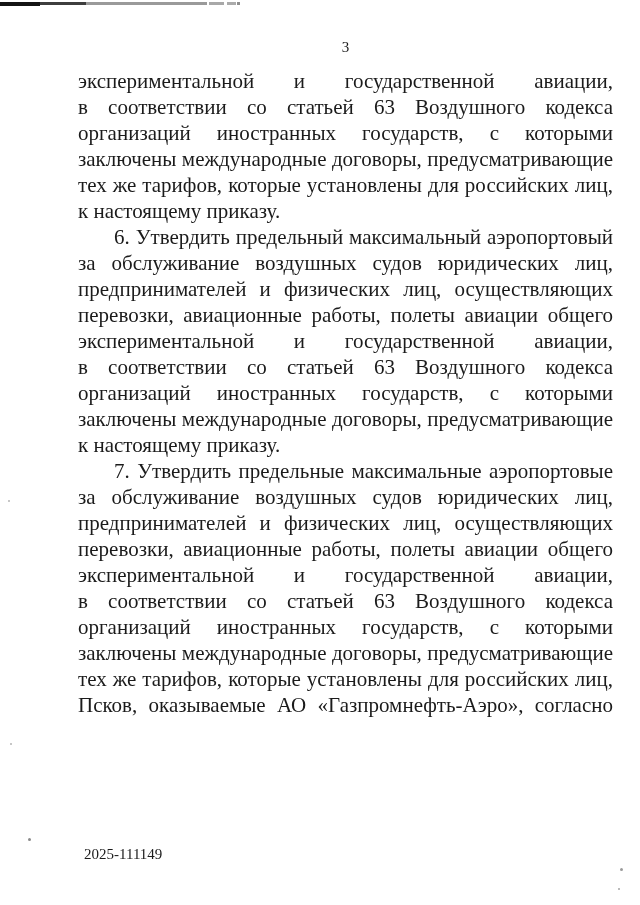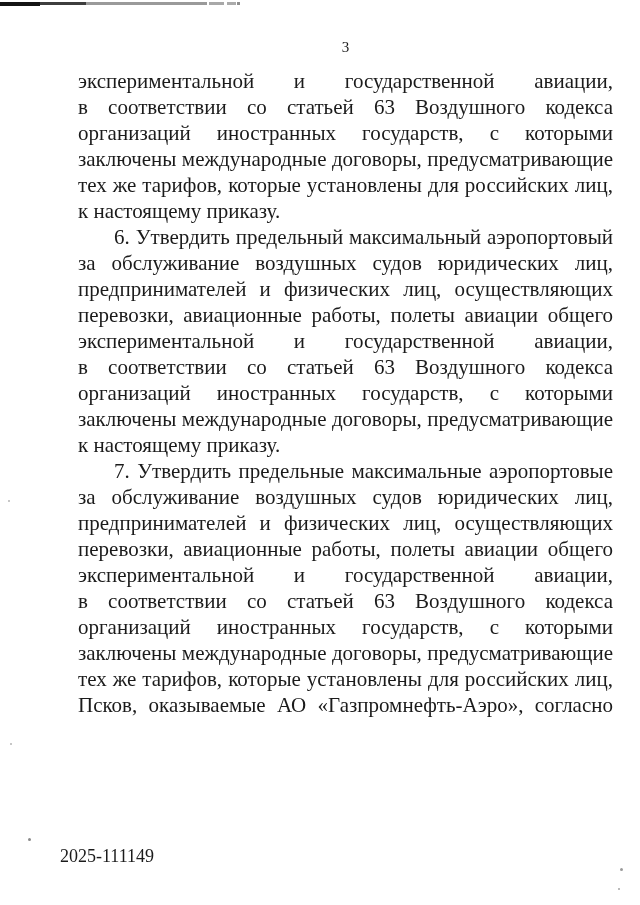--- a/index.html
+++ b/index.html
@@ -61,23 +61,23 @@
     text-align: right;
     text-align-last: left;
     font-family: Liberation Serif, serif;
   }
   .line.ind {
     text-indent: 36px;
   }
 
   .footer-code {
     position: absolute;
-    left: 60px;
+    left: 84px;
     top: 846px;
-    font-size: 18px;
+    font-size: 15px;
   }
 
   .speck {
     position: absolute;
     background: #8a8a8a;
     border-radius: 50%;
   }
   .sp1 { left: 28px;  top: 838px; width: 3px; height: 3px; }
   .sp2 { left: 620px; top: 868px; width: 3px; height: 3px; background: #9b9b9b; }
   .sp3 { left: 618px; top: 888px; width: 2px; height: 2px; background: #a5a5a5; }

